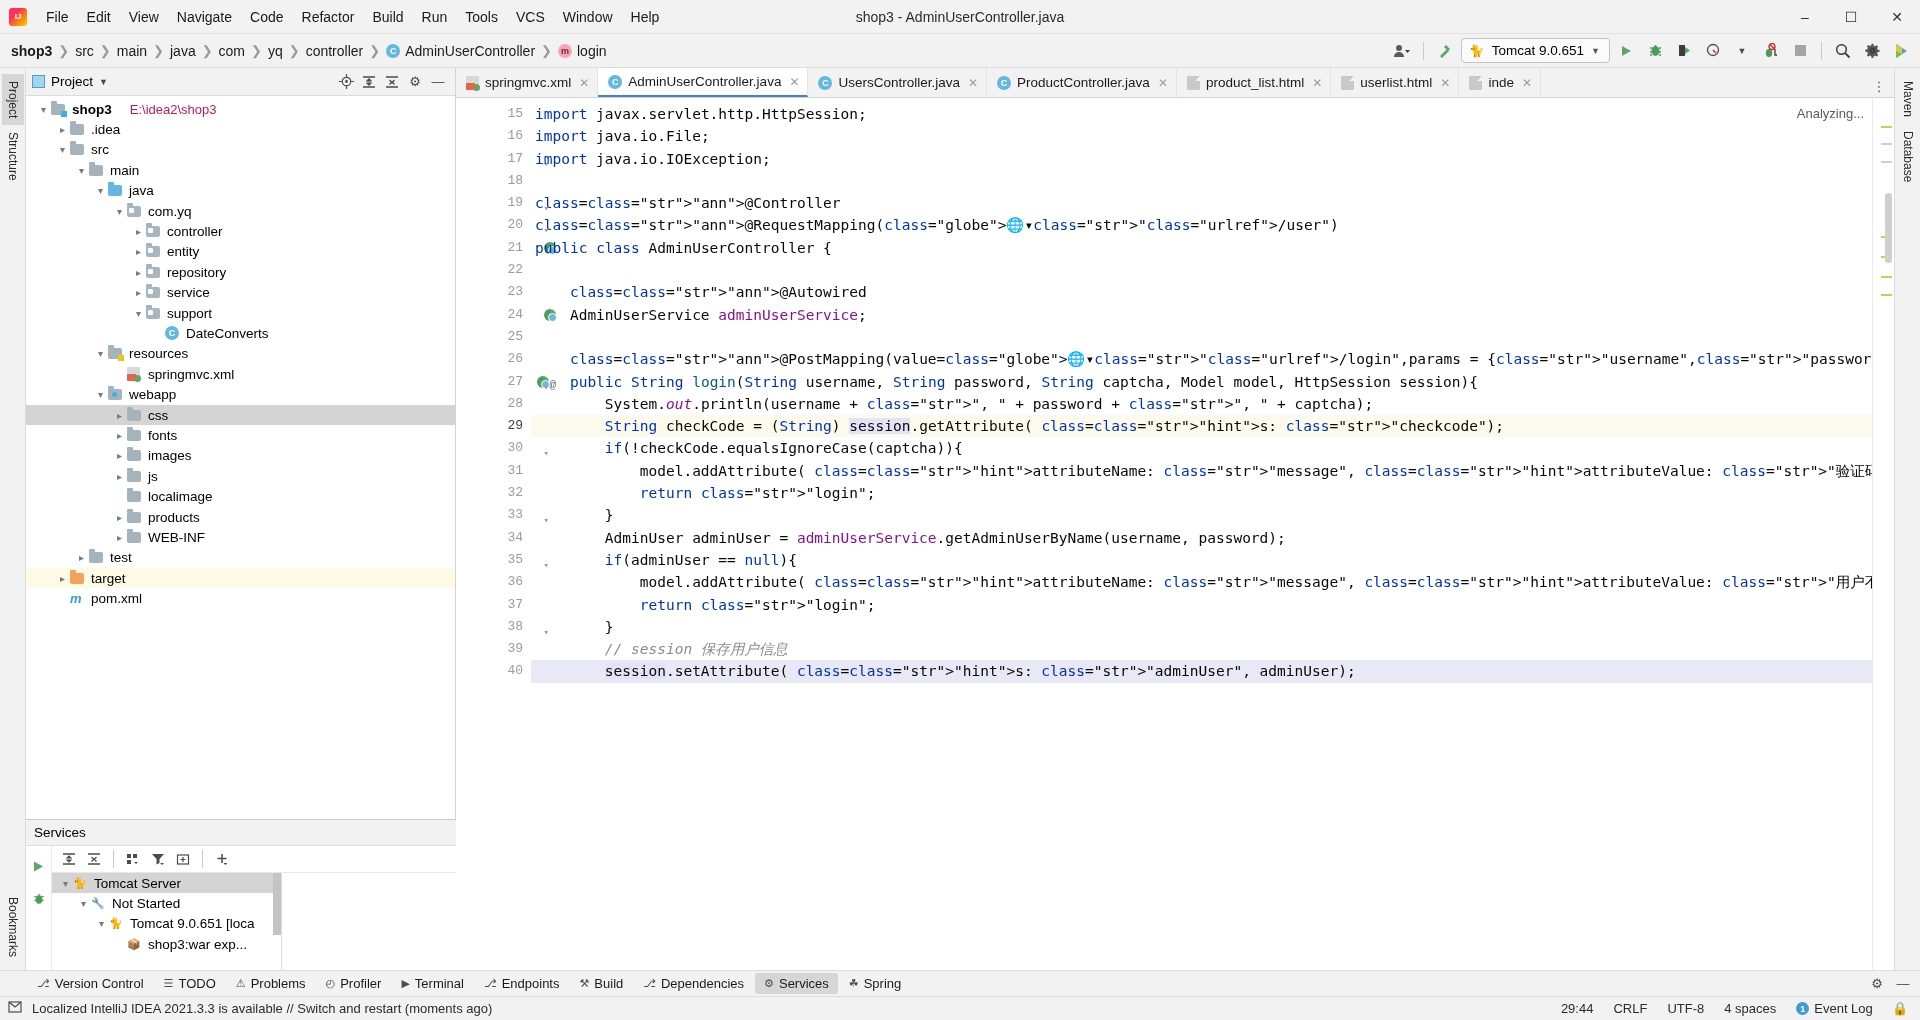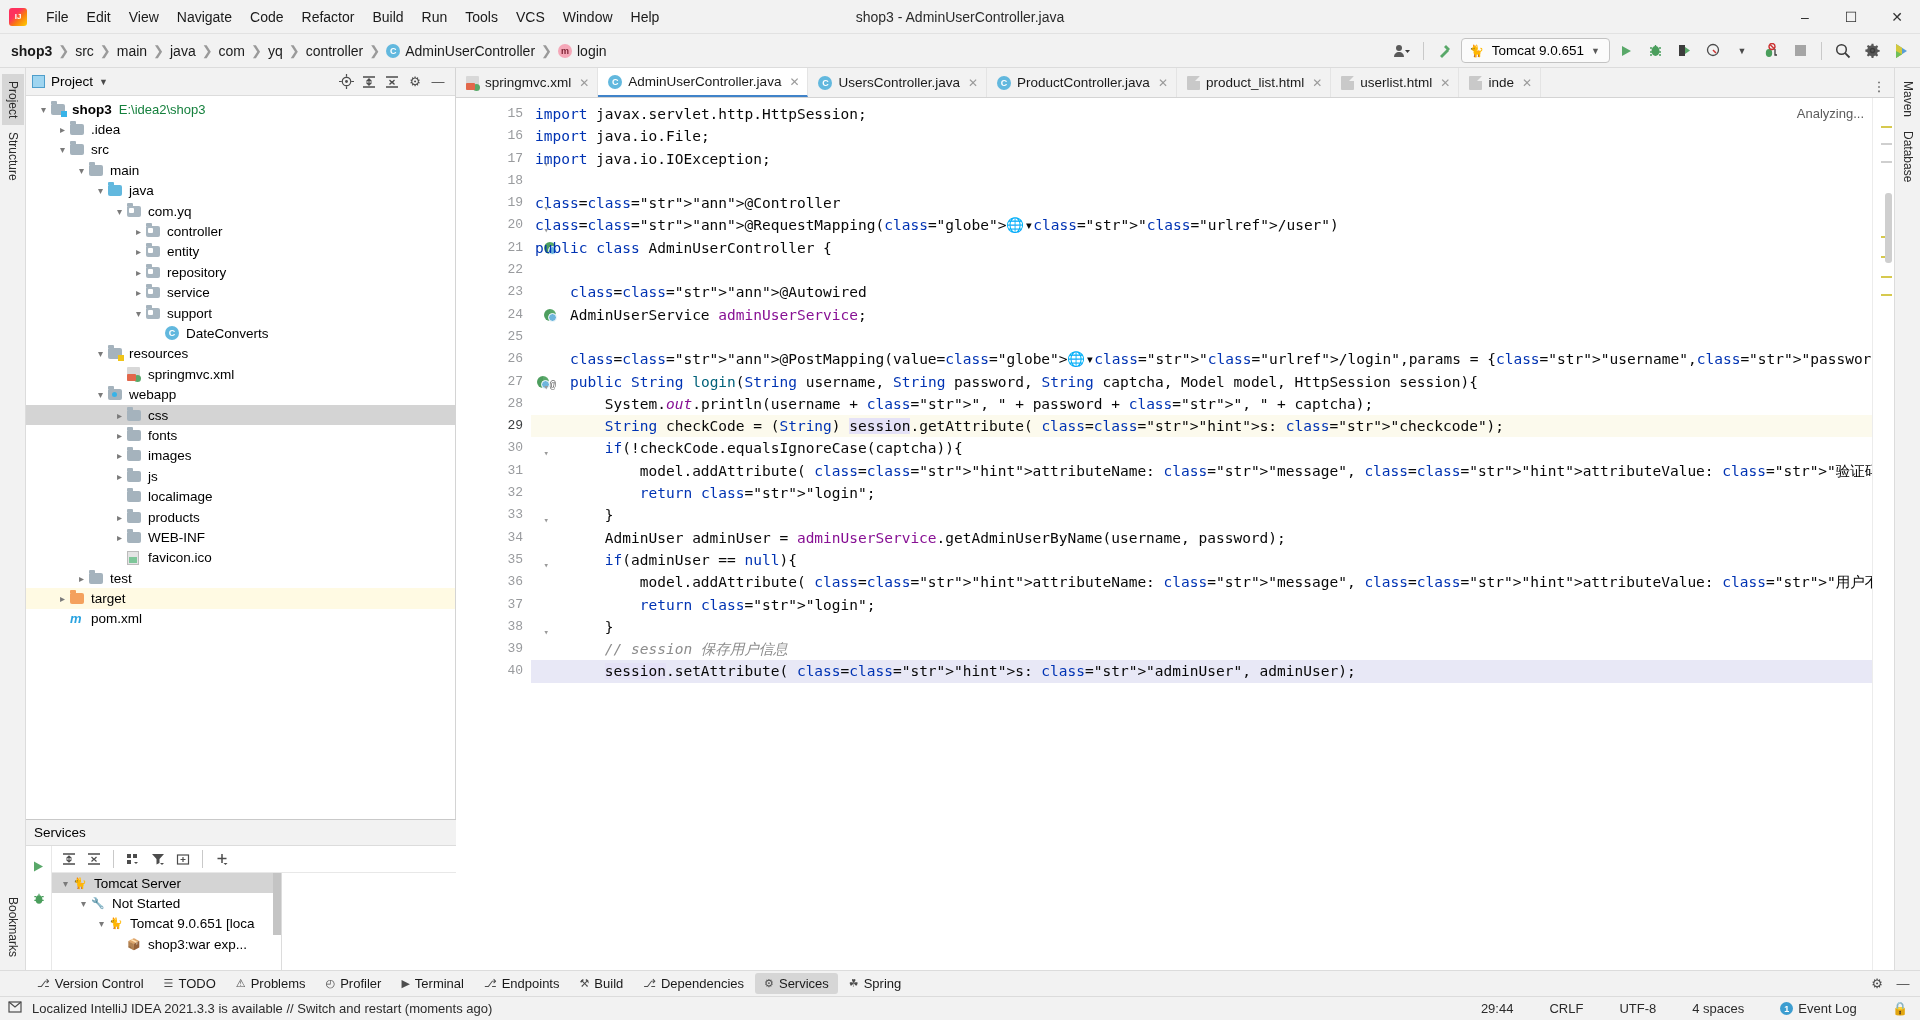--- a/index.html
+++ b/index.html
@@ -143,21 +143,21 @@
   .folder.pkg::after{content:"";position:absolute;left:2px;top:2px;width:5px;height:5px;background:#fff;border-radius:1px;}
   .folder.web::after{content:"";position:absolute;left:4px;top:3px;width:5px;height:5px;background:#37b3e8;border-radius:50%;}
   .xmlico { width:13px; height:14px; background:#d8d8d8; position:relative; border-radius:1px;}
   .xmlico::after{content:"";position:absolute;left:0;bottom:0;width:9px;height:7px;background:#e2674a;border-radius:1px;}
   .xmlico::before{content:"";position:absolute;right:-1px;bottom:-1px;width:7px;height:7px;background:#59a869;border-radius:50%;}
   .icoico { width:12px;height:14px;background:#e4e4e4;border:1px solid #bbb;position:relative;}
   .icoico::after{content:"";position:absolute;left:1px;bottom:1px;width:8px;height:6px;background:#7ec699;}
   .mico { color:#2aa3e0; font-weight:bold; font-style:italic; font-size:13px; }
   .tlabel { padding-left: 4px; }
   .tlabel.b { font-weight: bold; }
-  .tpath { color: #15803d; padding-left: 7px; font-size: 13px; }
+  .tpath { color: #be185d; padding-left: 18px; font-size: 13px; }
 
   
   .svc-panel {
     height: 151px; min-height: 151px; background: #fff;
     border-top: 1px solid #c9c9c9; display: flex; flex-direction: column;
   }
   .svc-head {
     height: 26px; min-height:26px; background:#f2f2f2; display:flex; align-items:center;
     padding: 0 8px; border-bottom:1px solid #dcdcdc;
   }
@@ -250,21 +250,21 @@
   }
   .tw-item.active { background: #d6d6d6; }
   .tw-right { margin-left: auto; display: flex; align-items: center; padding-right: 6px; gap: 4px;}
 
   .statusbar {
     height: 24px; min-height: 24px; background: #f2f2f2;
     border-top: 1px solid #dcdcdc; display: flex; align-items: center;
     padding: 0 8px; font-size: 13px; color: #2b2b2b;
   }
   .sb-left { display:flex; align-items:center; gap:7px; }
-  .sb-right { margin-left: auto; display: flex; align-items: center; gap: 30px; }
+  .sb-right { margin-left: auto; display: flex; align-items: center; gap: 14px; }
   .sb-item { cursor: default; padding: 1px 3px;}
   .evt-badge { display:flex; align-items:center; gap:5px; }
   .evt-dot { width:13px;height:13px;border-radius:50%;background:#3c9dd0;color:#fff;
              font-size:9px;display:flex;align-items:center;justify-content:center;font-weight:bold;}
 </style>
 </head>
 <body>
 
 <div class="titlebar">
   <div class="app-logo"></div>
@@ -590,27 +590,20 @@
               <span class="folder"></span>
             </span>
             <span class="tlabel">products</span>
           </div>
           <div class="trow" style="padding-left: 86px;">
             <span class="arrow">▸</span>
             <span class="ficon">
               <span class="folder"></span>
             </span>
             <span class="tlabel">WEB-INF</span>
-          </div>
-          <div class="trow" style="padding-left: 86px;">
-            <span class="arrow"></span>
-            <span class="ficon">
-              <span class="icoico"></span>
-            </span>
-            <span class="tlabel">favicon.ico</span>
           </div>
           <div class="trow" style="padding-left: 48px;">
             <span class="arrow">▸</span>
             <span class="ficon">
               <span class="folder"></span>
             </span>
             <span class="tlabel">test</span>
           </div>
           <div class="trow hl" style="padding-left: 29px;">
             <span class="arrow">▸</span>

